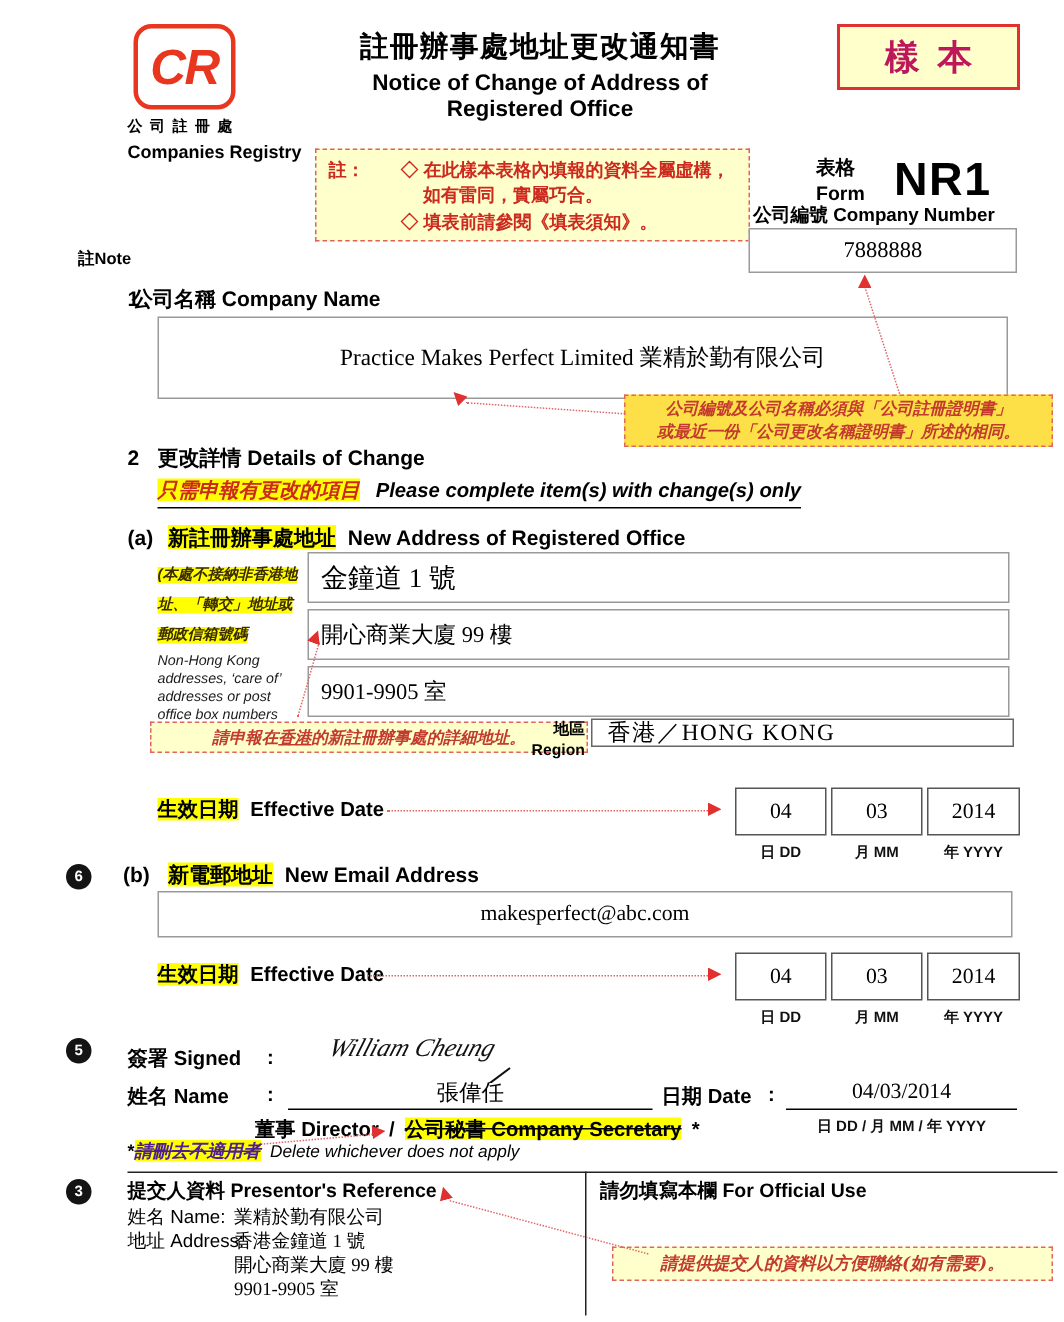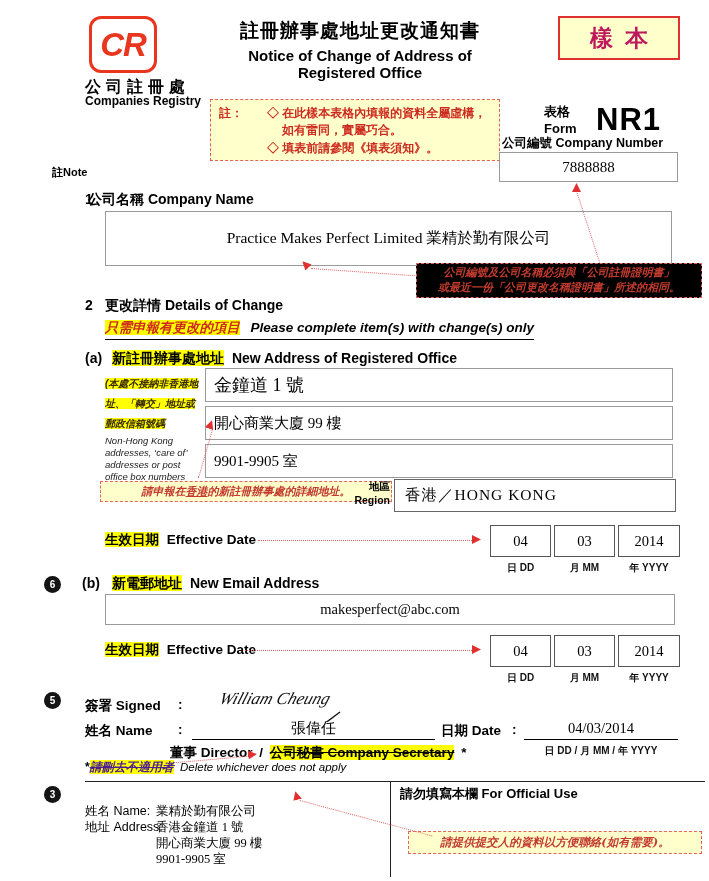--- a/index.html
+++ b/index.html
@@ -5,21 +5,21 @@
   * { margin:0; padding:0; box-sizing:border-box; }
   body { background:#fff; font-family:"Liberation Sans", sans-serif; }
   #page { position:relative; width:709px; height:881px; background:#ffffff; overflow:hidden; }
   .abs { position:absolute; }
   .b { font-weight:bold; }
   .i { font-style:italic; }
   .serifv { font-family:"Liberation Serif", serif; }
   .hl { background:#ffff00; }
   .fieldbox { border:1.5px solid #9a9a9a; background:#fff; }
   .notebox { background:#ffffcc; border:1.5px dashed #e06060; color:#cc2a1e; font-weight:bold; }
-  .redcall { background:#000000; border:1px dashed #e06666; color:#c23b2e; font-weight:bold; font-style:italic;
+  .redcall { background:#fde047; border:1px dashed #e06666; color:#c23b2e; font-weight:bold; font-style:italic;
              font-family:"DejaVu Serif", serif; }
   .redcall.yellow { background:#ffffcc; }
   .dotline { border-top:1.4px dotted #e06666; transform-origin:left top; }
   .tri { width:9px; height:9px; background:#e03030; clip-path:polygon(50% 0,100% 100%,0 100%); }
   .notecircle { width:17px; height:17px; border-radius:50%; background:#141414; color:#fff;
                 font-size:10px; font-weight:bold; display:flex; align-items:center; justify-content:center; }
   .datecell { border:1.5px solid #555; background:#fff; display:flex; align-items:center; justify-content:center;
               font-family:"Liberation Serif", serif; font-size:14.5px; }
   .dlab { font-size:10px; font-weight:bold; text-align:center; color:#111; }
   .ul { border-bottom:1.3px solid #000; }
@@ -27,21 +27,21 @@
 </style>
 </head>
 <body>
 
 <div id="page">
 
   <div class="abs" style="left:89px; top:16px; width:68px; height:57px; border:3.5px solid #e8361f; border-radius:12px;
        display:flex; align-items:center; justify-content:center;">
     <span class="b i" style="font-size:33px; color:#e8361f; letter-spacing:-1px;">CR</span>
   </div>
-  <div class="abs b" style="left:85px; top:77px; width:150px; font-size:16px; letter-spacing:5px;">公司註冊處</div>
+  <div class="abs b" style="left:85px; top:77px; width:150px; font-size:10px; letter-spacing:5px;">公司註冊處</div>
   <div class="abs b" style="left:85px; top:94px; width:160px; font-size:12px;">Companies Registry</div>
 
   <div class="abs" style="left:205px; top:18px; width:310px; text-align:center;">
     <div class="b" style="font-size:19px; letter-spacing:1px;">註冊辦事處地址更改通知書</div>
     <div class="b" style="font-size:15px; margin-top:3px;">Notice of Change of Address of</div>
     <div class="b" style="font-size:15px;">Registered Office</div>
   </div>
 
   <div class="abs" style="left:558px; top:16px; width:122px; height:44px; background:#ffffcc; border:2.5px solid #e03030;
        display:flex; align-items:center; justify-content:center;">
@@ -120,21 +120,21 @@
   <div class="abs redcall yellow" style="left:100px; top:481px; width:292px; height:21px; font-size:11px; text-align:center; line-height:19px;">
     <span>請申報在</span><span style="text-decoration:underline;">香港</span><span>的新註冊辦事處的詳細地址。</span>
   </div>
   <div class="abs dotline" style="left:198px; top:478px; width:52px; transform:rotate(-74deg);"></div>
   <div class="abs tri" style="left:206px; top:420px; transform:rotate(20deg);"></div>
 
   <div class="abs b" style="left:348px; top:480px; width:42px; text-align:right; font-size:10.5px; line-height:1.3;">
     <div>地區</div>
     <div>Region</div>
   </div>
-  <div class="abs" style="left:394px; top:479px; width:282px; height:33px; border:1.5px solid #666; display:flex; align-items:center; padding-left:10px;">
+  <div class="abs" style="left:394px; top:479px; width:282px; height:19px; border:1.5px solid #666; display:flex; align-items:center; padding-left:10px;">
     <span class="serifv" style="font-size:15.5px; letter-spacing:1px;">香港／HONG KONG</span>
   </div>
 
   <div class="abs" style="left:105px; top:531px; font-size:13.5px;">
     <span class="b hl">生效日期</span>
     <span class="b" style="margin-left:4px;">Effective Date</span>
   </div>
   <div class="abs dotline" style="left:258px; top:540px; width:216px;"></div>
   <div class="abs tri" style="left:472px; top:535px; transform:rotate(90deg);"></div>
 
@@ -221,20 +221,21 @@
     <span class="b">*</span><span class="b i hl strike" style="color:#4c1d95;">請刪去不適用者</span>
     <span class="i" style="font-size:11.5px; margin-left:3px;">Delete whichever does not apply</span>
   </div>
 
   <div class="abs" style="left:85px; top:781px; width:620px; border-top:1.3px solid #222;"></div>
   <div class="abs" style="left:390px; top:781px; height:96px; border-left:1.3px solid #222;"></div>
 
   <div class="abs notecircle" style="left:44px; top:786px;">
     <span>3</span>
   </div>
+  <div class="abs b" style="left:85px; top:785px; font-size:13px;">提交人資料 Presentor's Reference</div>
   <div class="abs" style="left:85px; top:803px; font-size:12.5px;">姓名 Name:</div>
   <div class="abs serifv" style="left:156px; top:803px; font-size:12.5px;">業精於勤有限公司</div>
   <div class="abs" style="left:85px; top:819px; font-size:12.5px;">地址 Address:</div>
   <div class="abs serifv" style="left:156px; top:819px; font-size:12.5px;">香港金鐘道 1 號</div>
   <div class="abs serifv" style="left:156px; top:835px; font-size:12.5px;">開心商業大廈 99 樓</div>
   <div class="abs serifv" style="left:156px; top:851px; font-size:12.5px;">9901-9905 室</div>
 
   <div class="abs b" style="left:400px; top:785px; font-size:13px;">請勿填寫本欄 For Official Use</div>
 
   <div class="abs redcall yellow" style="left:408px; top:831px; width:294px; height:23px; font-size:11.5px; text-align:center; line-height:21px;">請提供提交人的資料以方便聯絡(如有需要)。</div>

